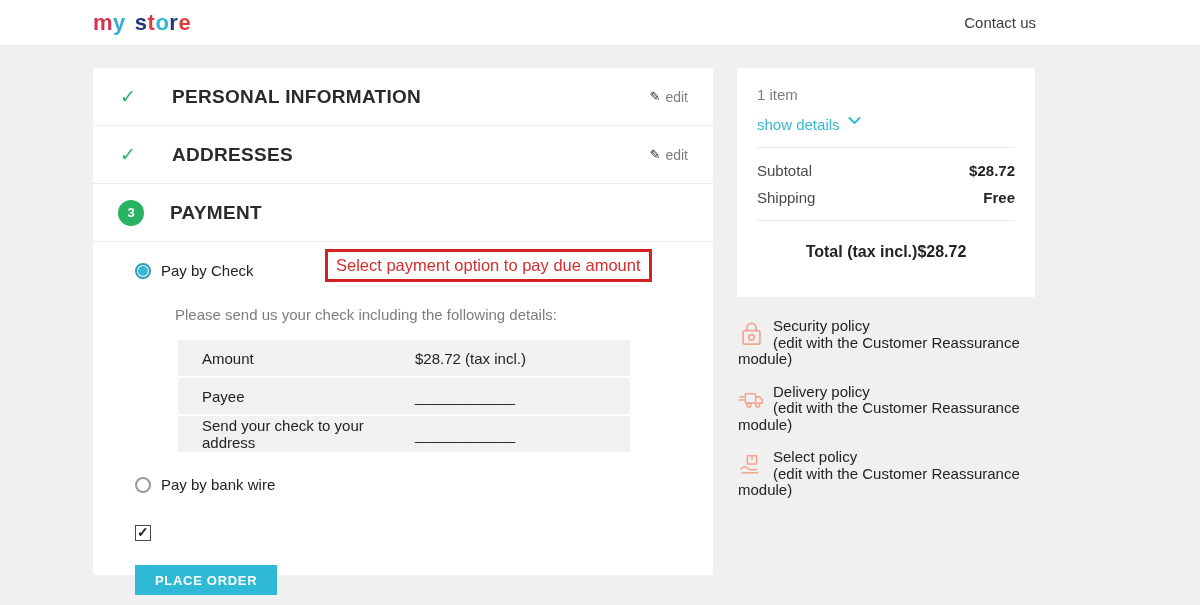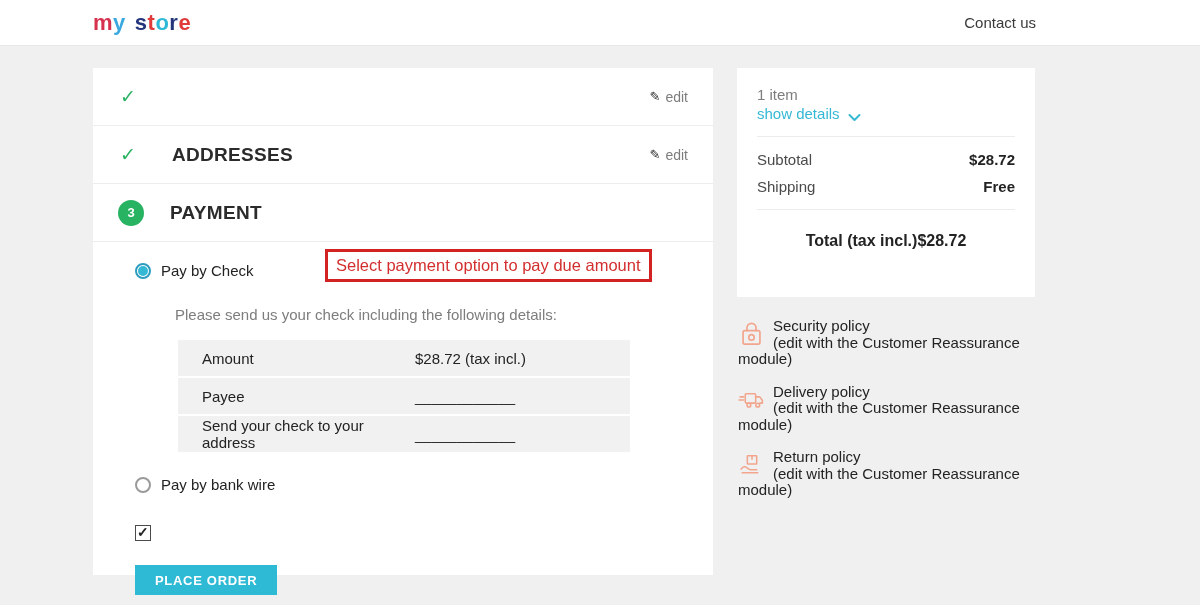--- a/index.html
+++ b/index.html
@@ -63,22 +63,22 @@
   .terms-text .tos-link { color:#35b8d4; cursor:pointer; }
 
   .place-order { margin-top:24px; background:#2eb9d5; color:#fff; border:none;
                  font-family:"Liberation Sans",sans-serif; font-size:13px; font-weight:bold;
                  letter-spacing:.7px; padding:0 20px; min-width:128px; height:30px;
                  cursor:pointer; }
 
   
   .summary { left:737px; top:68px; width:298px; height:229px; padding:18px 20px; }
   .items-count { font-size:15px; color:#7d7d7d; }
-  .show-details { margin-top:2px; font-size:15px; color:#35b8d4; display:flex;
-                  align-items:flex-end; gap:8px; cursor:pointer; }
+  .show-details { margin-top:13px; font-size:15px; color:#35b8d4; display:flex;
+                  align-items:flex-start; gap:8px; cursor:pointer; }
   .divider { border:none; border-top:1px solid #ececec; margin:14px 0; }
   .sum-row { display:flex; justify-content:space-between; align-items:center;
              margin-top:10px; }
   .sum-row:first-of-type { margin-top:0; }
   .sum-label { font-size:15px; color:#4a4a4a; }
   .sum-value { font-size:15px; font-weight:bold; color:#232323; }
   .total-row { display:flex; justify-content:center; margin-top:22px; }
   .total-label,.total-value { font-size:16px; font-weight:bold; color:#232323; }
 
   
@@ -102,20 +102,21 @@
     <div class="logo">
       <span style="color: rgb(214, 50, 79);">m</span><span style="color: rgb(58, 169, 224);">y</span><span class="word-gap" style="color: rgb(36, 53, 124);">s</span><span style="color: rgb(224, 58, 58);">t</span><span style="color: rgb(45, 185, 214);">o</span><span style="color: rgb(36, 53, 124);">r</span><span style="color: rgb(224, 58, 58);">e</span>
     </div>
     <div class="contact">Contact us</div>
   </div>
 
   <div class="card checkout">
 
     <div class="section-head">
       <span class="check-icon">✓</span>
+      <span class="section-title">PERSONAL INFORMATION</span>
       <span class="edit-link">
         <span class="pencil-icon">✎</span>
         <span>edit</span>
       </span>
     </div>
 
     <div class="section-head">
       <span class="check-icon">✓</span>
       <span class="section-title">ADDRESSES</span>
       <span class="edit-link">
@@ -223,18 +224,18 @@
 
     <div class="policy">
       <span class="policy-icon">
         <svg class="stroke-ico" width="27" height="30" viewBox="0 0 26 26">
           <rect x="9" y="4" width="9" height="8" rx="0.5"></rect>
           <path d="M13.5 4 v3.5"></path>
           <path d="M3 17 q3-4 6-1 l2.5 1.5 h6.5"></path>
           <path d="M4 20.5 h15"></path>
         </svg>
       </span>
-      <span class="policy-title">Return policy</span>
+      <span class="policy-title">Select policy</span>
       <span class="policy-note">(edit with the Customer Reassurance module)</span>
     </div>
 
   </div>
 </div>
 
 </body></html>

